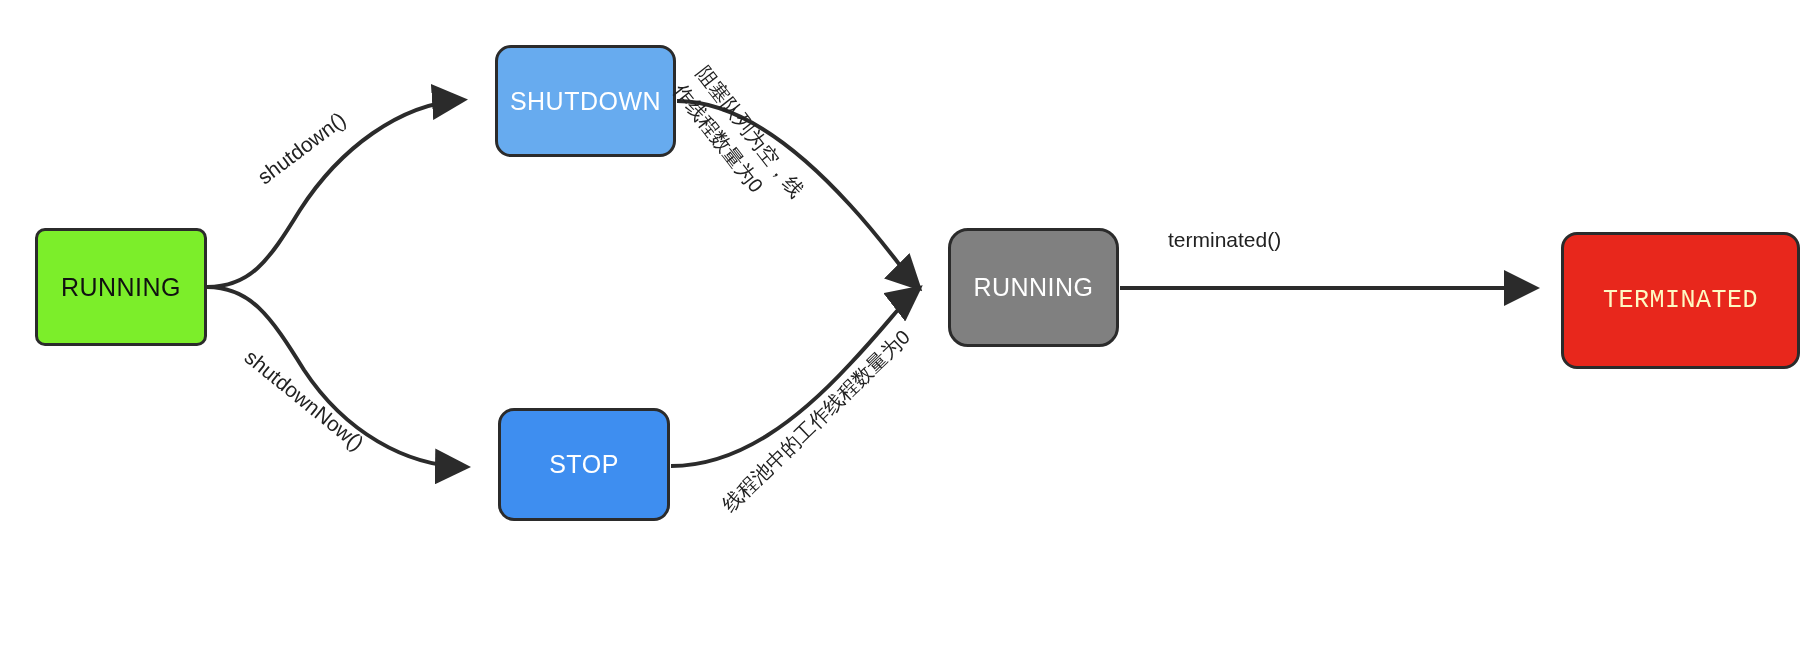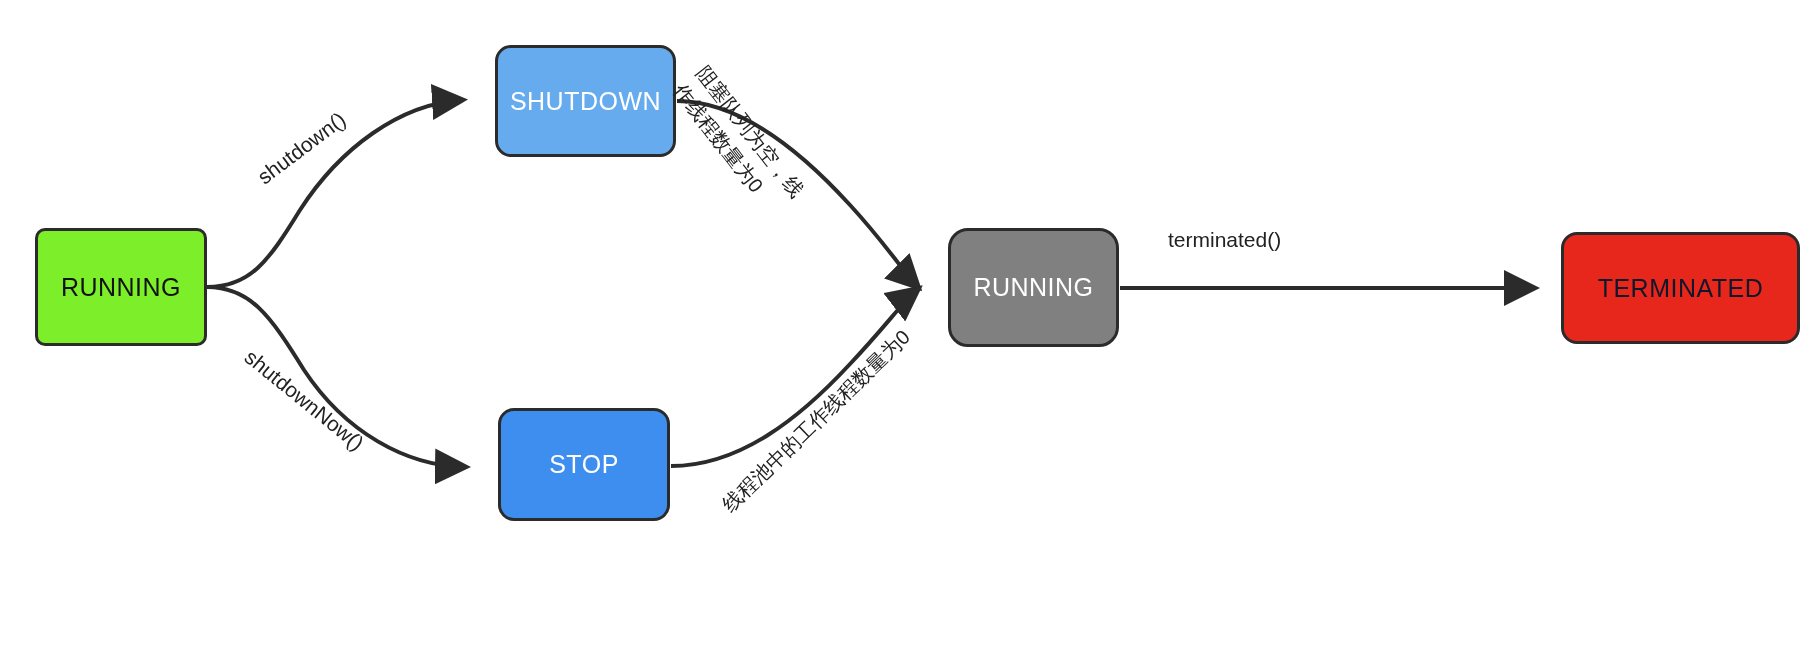--- a/index.html
+++ b/index.html
@@ -15,21 +15,21 @@
     border-radius:16px;
     display:flex;align-items:center;justify-content:center;
     font-size:25px;
     letter-spacing:.5px;
     white-space:nowrap;
   }
   .node.running{ left:35px;  top:228px;  width:172px; height:118px; background:#7CEE2A; color:#111111; border-radius:10px;}
   .node.shutdown{left:495px; top:45px;   width:181px; height:112px; background:#67ABEF; color:#ffffff;}
   .node.stop{    left:498px; top:408px;  width:172px; height:113px; background:#3E8EF0; color:#ffffff;}
   .node.tidying{ left:948px; top:228px;  width:171px; height:119px; background:#808080; color:#ffffff; border-radius:20px;}
-  .node.terminated{left:1561px;top:232px;width:239px;height:112px; background:#E8271C; color:#0f172a;}
+  .node.terminated{left:1561px;top:232px;width:239px;height:137px; background:#E8271C; color:#fef9c3;font-family:Liberation Mono, monospace;}
 
   .edge-label{
     position:absolute;
     font-size:21px;
     color:#222222;
     white-space:nowrap;
     line-height:1.18;
   }
   .lbl-shutdown{ left:253px; top:170px; transform:rotate(-37deg); transform-origin:left top;}
   .lbl-shutdownnow{ left:255px; top:345px; transform:rotate(39deg); transform-origin:left top;}

